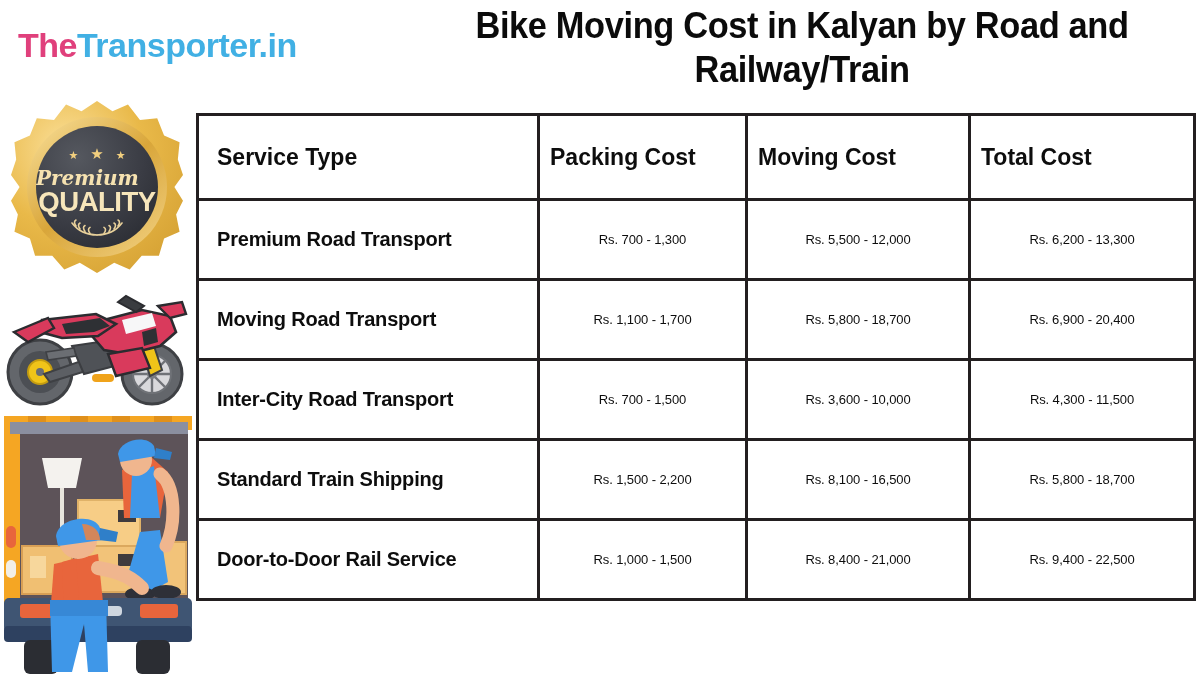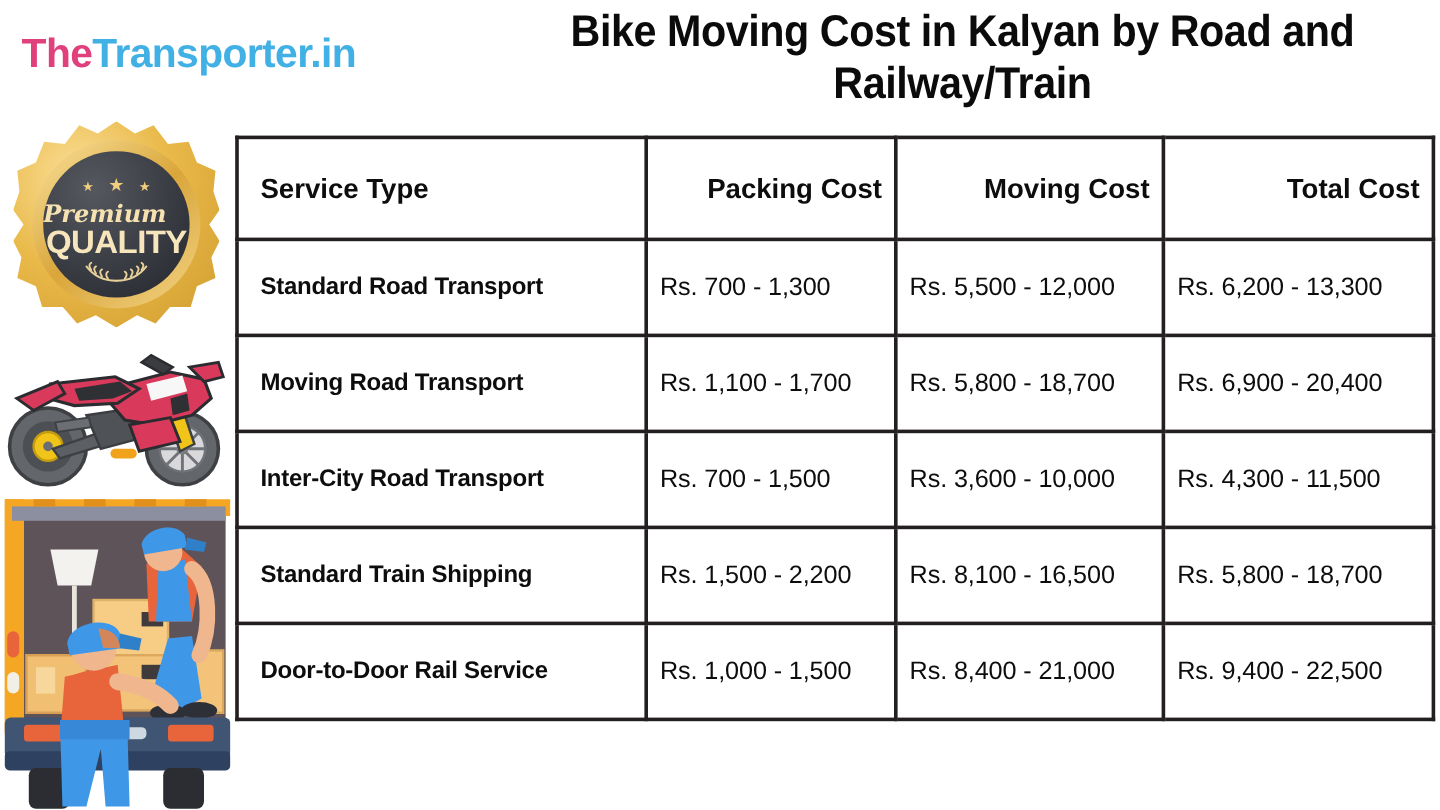--- a/index.html
+++ b/index.html
@@ -139,31 +139,31 @@
     padding: 4px 10px;
     color: #0d0d0d;
     vertical-align: middle;
   }
   #cost-table thead th { height: 85px; }
   #cost-table th.h-service {
     text-align: left; padding-left: 18px;
     font-size: 23px; font-weight: bold;
   }
   #cost-table th.h-num {
-    text-align: right;
+    text-align: left;
     font-size: 23px; font-weight: bold;
   }
   #cost-table td.td-service {
     text-align: left; padding-left: 18px;
     font-size: 20px; font-weight: bold;
     letter-spacing: -0.2px;
   }
   #cost-table td.td-num {
-    text-align: left;
-    font-size: 21px; font-weight: normal;
+    text-align: center;
+    font-size: 13px; font-weight: normal;
     letter-spacing: -0.1px;
   }
 </style>
 </head>
 <body>
 
 <div id="page">
 
   <div id="brand-logo">
     <span class="lg-the">The</span><span class="lg-rest">Transporter.in</span>
@@ -332,21 +332,21 @@
     <thead>
       <tr>
         <th class="h-service">Service Type</th>
         <th class="h-num">Packing Cost</th>
         <th class="h-num">Moving Cost</th>
         <th class="h-num">Total Cost</th>
       </tr>
     </thead>
     <tbody>
       <tr>
-        <td class="td-service">Standard Road Transport</td>
+        <td class="td-service">Premium Road Transport</td>
         <td class="td-num">Rs. 700 - 1,300</td>
         <td class="td-num">Rs. 5,500 - 12,000</td>
         <td class="td-num">Rs. 6,200 - 13,300</td>
       </tr>
       <tr>
         <td class="td-service">Moving Road Transport</td>
         <td class="td-num">Rs. 1,100 - 1,700</td>
         <td class="td-num">Rs. 5,800 - 18,700</td>
         <td class="td-num">Rs. 6,900 - 20,400</td>
       </tr>

